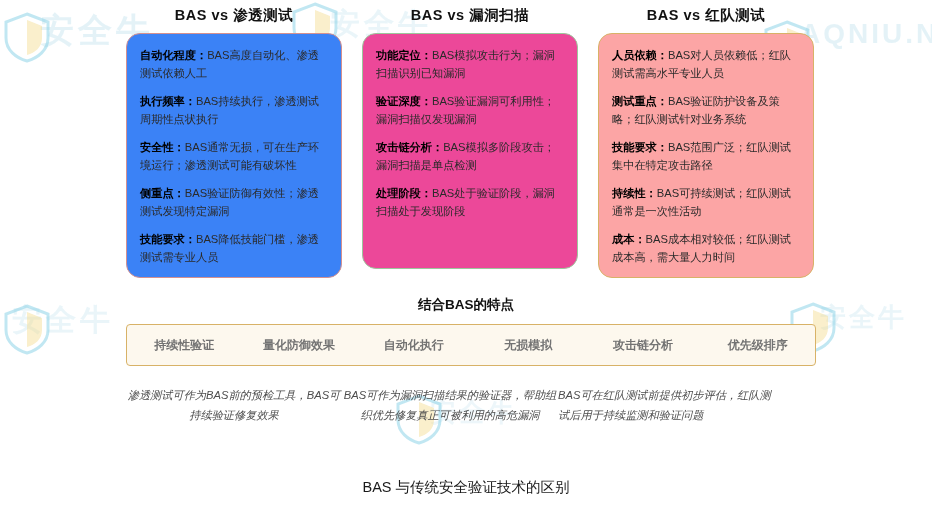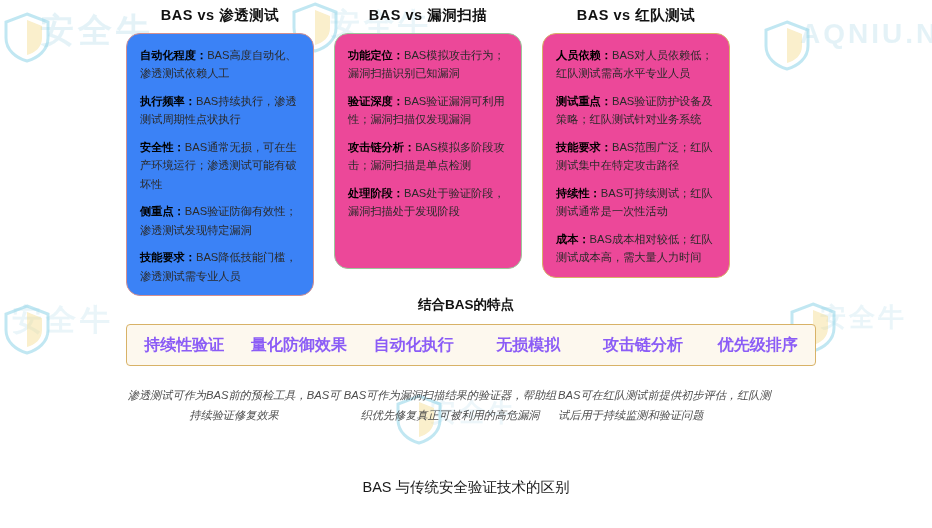--- a/index.html
+++ b/index.html
@@ -54,42 +54,42 @@
 
   
   .cols {
     position: absolute;
     left: 126px;
     top: 6px;
     width: 690px;
     display: flex;
     gap: 20px;
   }
-  .col { width: 188px; }
+  .col { width: 216px; }
   .col-title {
     text-align: center;
     font-size: 14.5px;
     font-weight: bold;
     color: #111;
     margin-bottom: 8px;
     letter-spacing: .5px;
   }
   .card {
     border: 1.4px solid #d08b8b;
     border-radius: 14px;
     padding: 12px 13px 10px 13px;
     font-size: 11.2px;
     line-height: 1.65;
     color: #2a2a2a;
     min-height: 236px;
     box-sizing: border-box;
   }
   .card.red   { border-color: #d4908f; background: #3b82f6; }
   .card.green { border-color: #9cc79c; background: #ec4899; }
-  .card.gold  { border-color: #d8b267; background: #ec4899; }
+  .card.gold  { border-color: #d8b267; background: #fca5a5; }
 
   .pt { margin: 0 0 9px 0; }
   .pt:last-child { margin-bottom: 0; }
   .pt b { font-weight: bold; color: #000; }
 
   
   .mid-title {
     position: absolute;
     left: 0; right: 0;
     top: 296px;
@@ -109,23 +109,23 @@
     border: 1.4px solid #d8b267;
     background: #fdf8ee;
     border-radius: 4px;
     display: flex;
     align-items: center;
     box-sizing: border-box;
   }
   .strip-item {
     flex: 1;
     text-align: center;
-    font-size: 16px;
-    font-weight: bold;
-    color: #8b5cf6;
+    font-size: 12px;
+    font-weight: bold;
+    color: #737373;
   }
 
   
   .notes {
     position: absolute;
     left: 126px;
     top: 386px;
     width: 700px;
     display: flex;
   }

